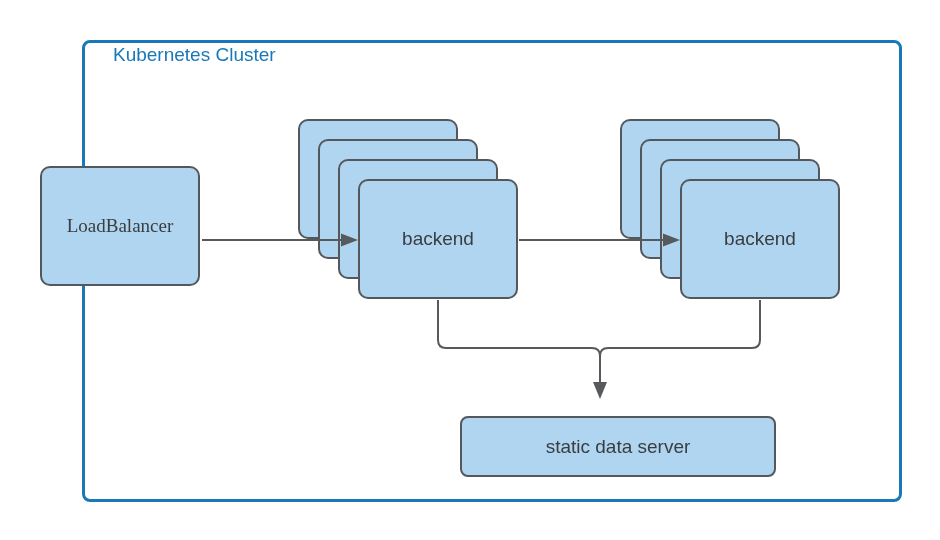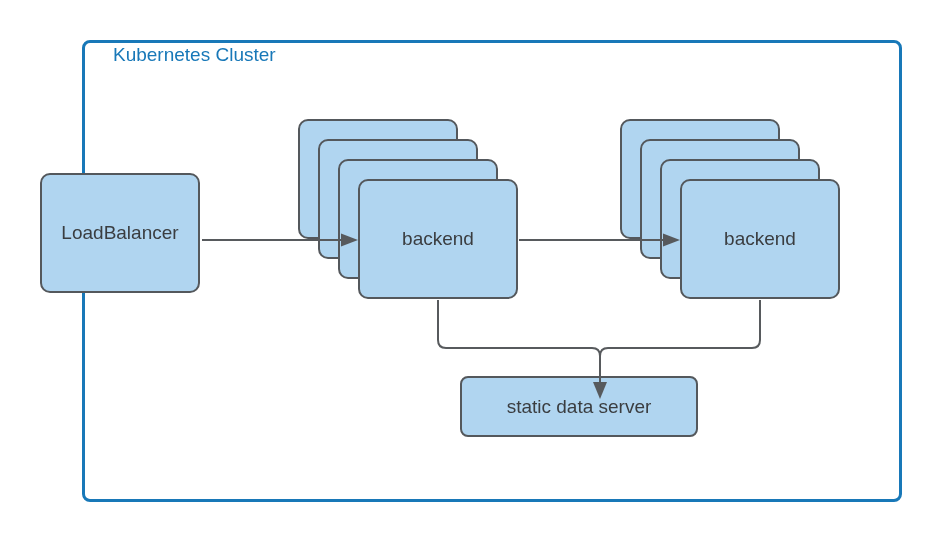--- a/index.html
+++ b/index.html
@@ -28,26 +28,26 @@
     white-space:nowrap;
     margin-left:24px;
   }
   .node{
     position:absolute;width:160px;height:120px;box-sizing:border-box;
     background:var(--node-fill);
     border:2.5px solid var(--node-border);border-radius:10px;
     display:flex;align-items:center;justify-content:center;
     font-size:19px;color:var(--node-text);z-index:3;
   }
-  .lb{left:40px;top:173px;}
+  .lb{left:40px;top:166px;font-family:Liberation Serif, serif;}
   .fe0{left:298px;top:119px;} .fe1{left:318px;top:139px;}
   .fe2{left:338px;top:159px;} .fe3{left:358px;top:179px;}
   .be0{left:620px;top:119px;} .be1{left:640px;top:139px;}
   .be2{left:660px;top:159px;} .be3{left:680px;top:179px;}
-  .static{left:460px;top:376px;width:238px;height:61px;border-radius:8px;}
+  .static{left:460px;top:416px;width:316px;height:61px;border-radius:8px;}
   .overlay{
     position:absolute;left:0;top:0;width:940px;height:540px;
     z-index:10;pointer-events:none;
   }
   .overlay line,.overlay path{
     stroke:var(--connector);stroke-width:2;fill:none;
   }
   .overlay polygon{fill:var(--connector);stroke:none;}
 </style>
 </head>

